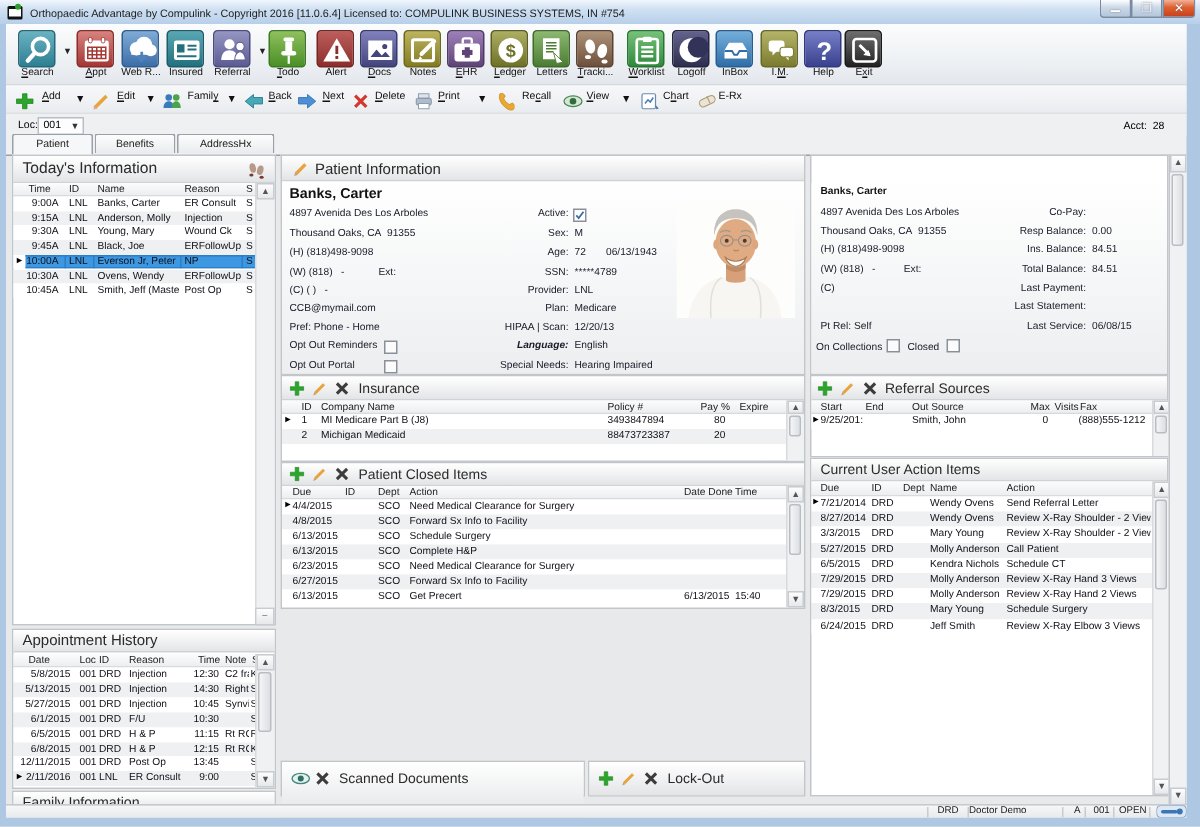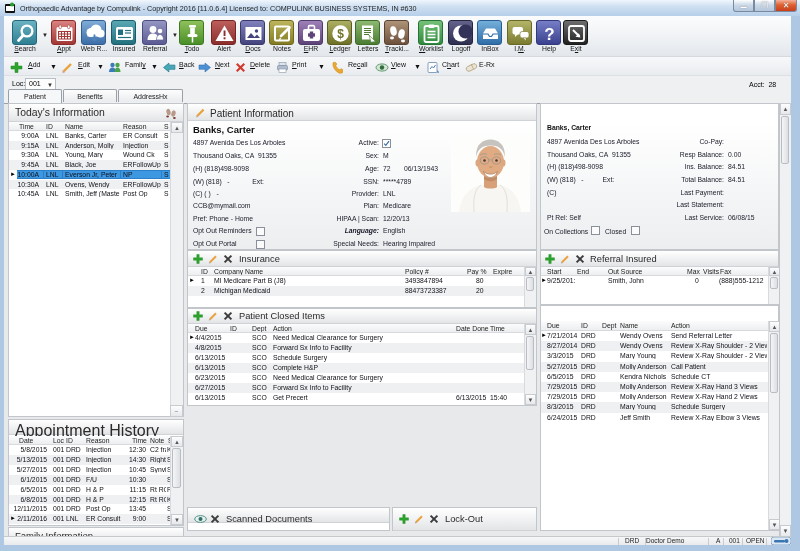--- a/index.html
+++ b/index.html
@@ -54,21 +54,21 @@
 .ssep{position:absolute;top:1px;width:1px;height:7px;background:#c8ccd0;}
 </style></head>
 <body>
 <div id="win">
   <div id="titlebar"></div>
   <svg id="appicon" viewBox="0 0 12 12">
       <rect x="1" y="2" width="10" height="9" rx="1" fill="#111"></rect>
       <rect x="2" y="4" width="8" height="5" fill="#fff"></rect>
       <circle cx="8" cy="2.5" r="2" fill="#2aa02a"></circle>
     </svg>
-  <div id="title">Orthopaedic Advantage by Compulink - Copyright 2016 [11.0.6.4] Licensed to: COMPULINK BUSINESS SYSTEMS, IN #630</div>
+  <div id="title">Orthopaedic Advantage by Compulink - Copyright 2016 [11.0.6.4] Licensed to: COMPULINK BUSINESS SYSTEMS, IN #754</div>
   <div class="winbtn" id="btnmin">
       <div class="winglyph" style="top:-1px;">▁</div>
     </div>
   <div class="winbtn" id="btnmax">
       <div class="winglyph">❐</div>
     </div>
   <div class="winbtn" id="btncls">
       <div class="winglyph">✕</div>
     </div>
   <div id="client"></div>
@@ -391,21 +391,21 @@
         </div>
     </div>
     <div class="vsb" style="left:161px;top:18px;width:13px;height:283px;">
       <div class="sbtn" style="top:0;">▲</div>
     </div>
     <div class="sbtn" style="left:161px;top:301px;width:13px;height:12px;border-top:1px solid #c8cbd0;">–</div>
   </div>
 
   <div class="panel" style="left:8px;top:419px;width:176px;height:107px;">
     <div class="phead" style="height:15px;">
-        <span style="position:absolute;left:6px;top:2px;font-size:16px;">Appointment History</span>
+        <span style="position:absolute;left:6px;top:2px;font-size:10px;">Appointment History</span>
       </div>
     <div class="gridhead" style="left:0;top:16px;width:162px;height:9px;">
       <span class="cell" style="left:10px;">Date</span>
         <span class="cell" style="left:44px;">Loc</span>
         <span class="cell" style="left:57px;">ID</span>
         <span class="cell" style="left:77px;width:42px;overflow:hidden;">Reason</span>
         <span class="cell" style="left:123px;">Time</span>
         <span class="cell" style="left:141px;width:16px;overflow:hidden;">Note</span>
         <span class="cell" style="left:159px;">S</span>
     </div>
@@ -669,21 +669,21 @@
     </div>
     <div class="vsb" style="left:336px;top:15px;width:12px;height:81px;">
         <div class="sbtn" style="top:0;">▲</div>
         <div class="sthumb" style="top:12px;width:8px;height:34px;"></div>
         <div class="sbtn" style="bottom:0;">▼</div>
       </div>
   </div>
 
 
   <div class="panel" style="left:187px;top:507px;width:203px;height:24px;">
-    <div class="phead" style="height:15px;">
+    <div class="phead" style="height:37px;">
       <svg style="position:absolute;left:6px;top:6px;" width="13" height="10" viewBox="0 0 13 10">
           <ellipse cx="6.5" cy="5" rx="5.8" ry="3.4" fill="#e8f0ec" stroke="#3e8a7e" stroke-width=".9"></ellipse>
           <circle cx="6.5" cy="5" r="2" fill="#2f6e66"></circle>
         </svg>
       <svg style="position:absolute;left:22px;top:6px;" width="10" height="10" viewBox="0 0 10 10">
           <line x1="1.6" y1="1.6" x2="8.4" y2="8.4" stroke="#3c3c3c" stroke-width="2"></line>
           <line x1="8.4" y1="1.6" x2="1.6" y2="8.4" stroke="#3c3c3c" stroke-width="2"></line>
         </svg>
       <span style="position:absolute;left:38px;top:6px;font-size:9.3px;">Scanned Documents</span>
     </div>
@@ -738,21 +738,21 @@
           <path d="M3.8 0.5 h2.4 v3.3 H9.5 v2.4 H6.2 V9.5 H3.8 V6.2 H0.5 V3.8 h3.3z" fill="#2ca52c" stroke="#1d871d" stroke-width=".4"></path>
         </svg>
       <svg style="position:absolute;left:19px;top:3px;" width="10" height="10" viewBox="0 0 10 10">
           <line x1="2" y1="8.2" x2="8" y2="2.2" stroke="#e8a33d" stroke-width="2"></line>
           <path d="M.8 9.6 l.7-2 1.4 1.3z" fill="#b9a18a"></path>
         </svg>
       <svg style="position:absolute;left:34px;top:3px;" width="10" height="10" viewBox="0 0 10 10">
           <line x1="1.6" y1="1.6" x2="8.4" y2="8.4" stroke="#3c3c3c" stroke-width="2"></line>
           <line x1="8.4" y1="1.6" x2="1.6" y2="8.4" stroke="#3c3c3c" stroke-width="2"></line>
         </svg>
-      <span style="position:absolute;left:49px;top:3px;font-size:9.3px;">Referral Insured</span>
+      <span style="position:absolute;left:49px;top:3px;font-size:9.3px;">Referral Sources</span>
     </div>
     <div class="gridhead" style="left:0;top:16px;width:227px;height:9px;">
       <span class="cell" style="left:6px;">Start</span>
         <span class="cell" style="left:36px;">End</span>
         <span class="cell" style="left:67px;">Out Source</span>
         <span class="cell" style="left:146px;">Max</span>
         <span class="cell" style="left:162px;">Visits</span>
         <span class="cell" style="left:179px;">Fax</span>
     </div>
     <div class="grow" style="top:25px;width:227px;height:10px;background:#fff;">
@@ -762,20 +762,23 @@
         <span class="cell" style="left:154px;">0</span>
         <span class="cell" style="left:178px;">(888)555-1212</span>
       </div>
     <div class="vsb" style="left:227px;top:16px;width:12px;height:37px;">
         <div class="sbtn" style="top:0;height:9px;line-height:9px;">▲</div>
         <div class="sthumb" style="top:10px;width:8px;height:12px;"></div>
       </div>
   </div>
 
   <div class="panel" style="left:540px;top:305px;width:239px;height:226px;">
+    <div class="phead" style="height:15px;">
+        <span style="position:absolute;left:6px;top:2px;font-size:9.3px;">Current User Action Items</span>
+      </div>
     <div class="gridhead" style="left:0;top:15px;width:227px;height:10px;">
       <span class="cell" style="left:6px;">Due</span>
         <span class="cell" style="left:40px;">ID</span>
         <span class="cell" style="left:61px;">Dept</span>
         <span class="cell" style="left:79px;width:50px;overflow:hidden;">Name</span>
         <span class="cell" style="left:130px;width:96px;overflow:hidden;">Action</span>
     </div>
     <div id="cuarows" style="position:absolute;left:0;top:25px;width:227px;">
       <div class="grow" style="top:0;width:227px;height:10.2px;background:#fff;">
           <span class="rowmark" style="left:0px;top:1px;">►</span>

